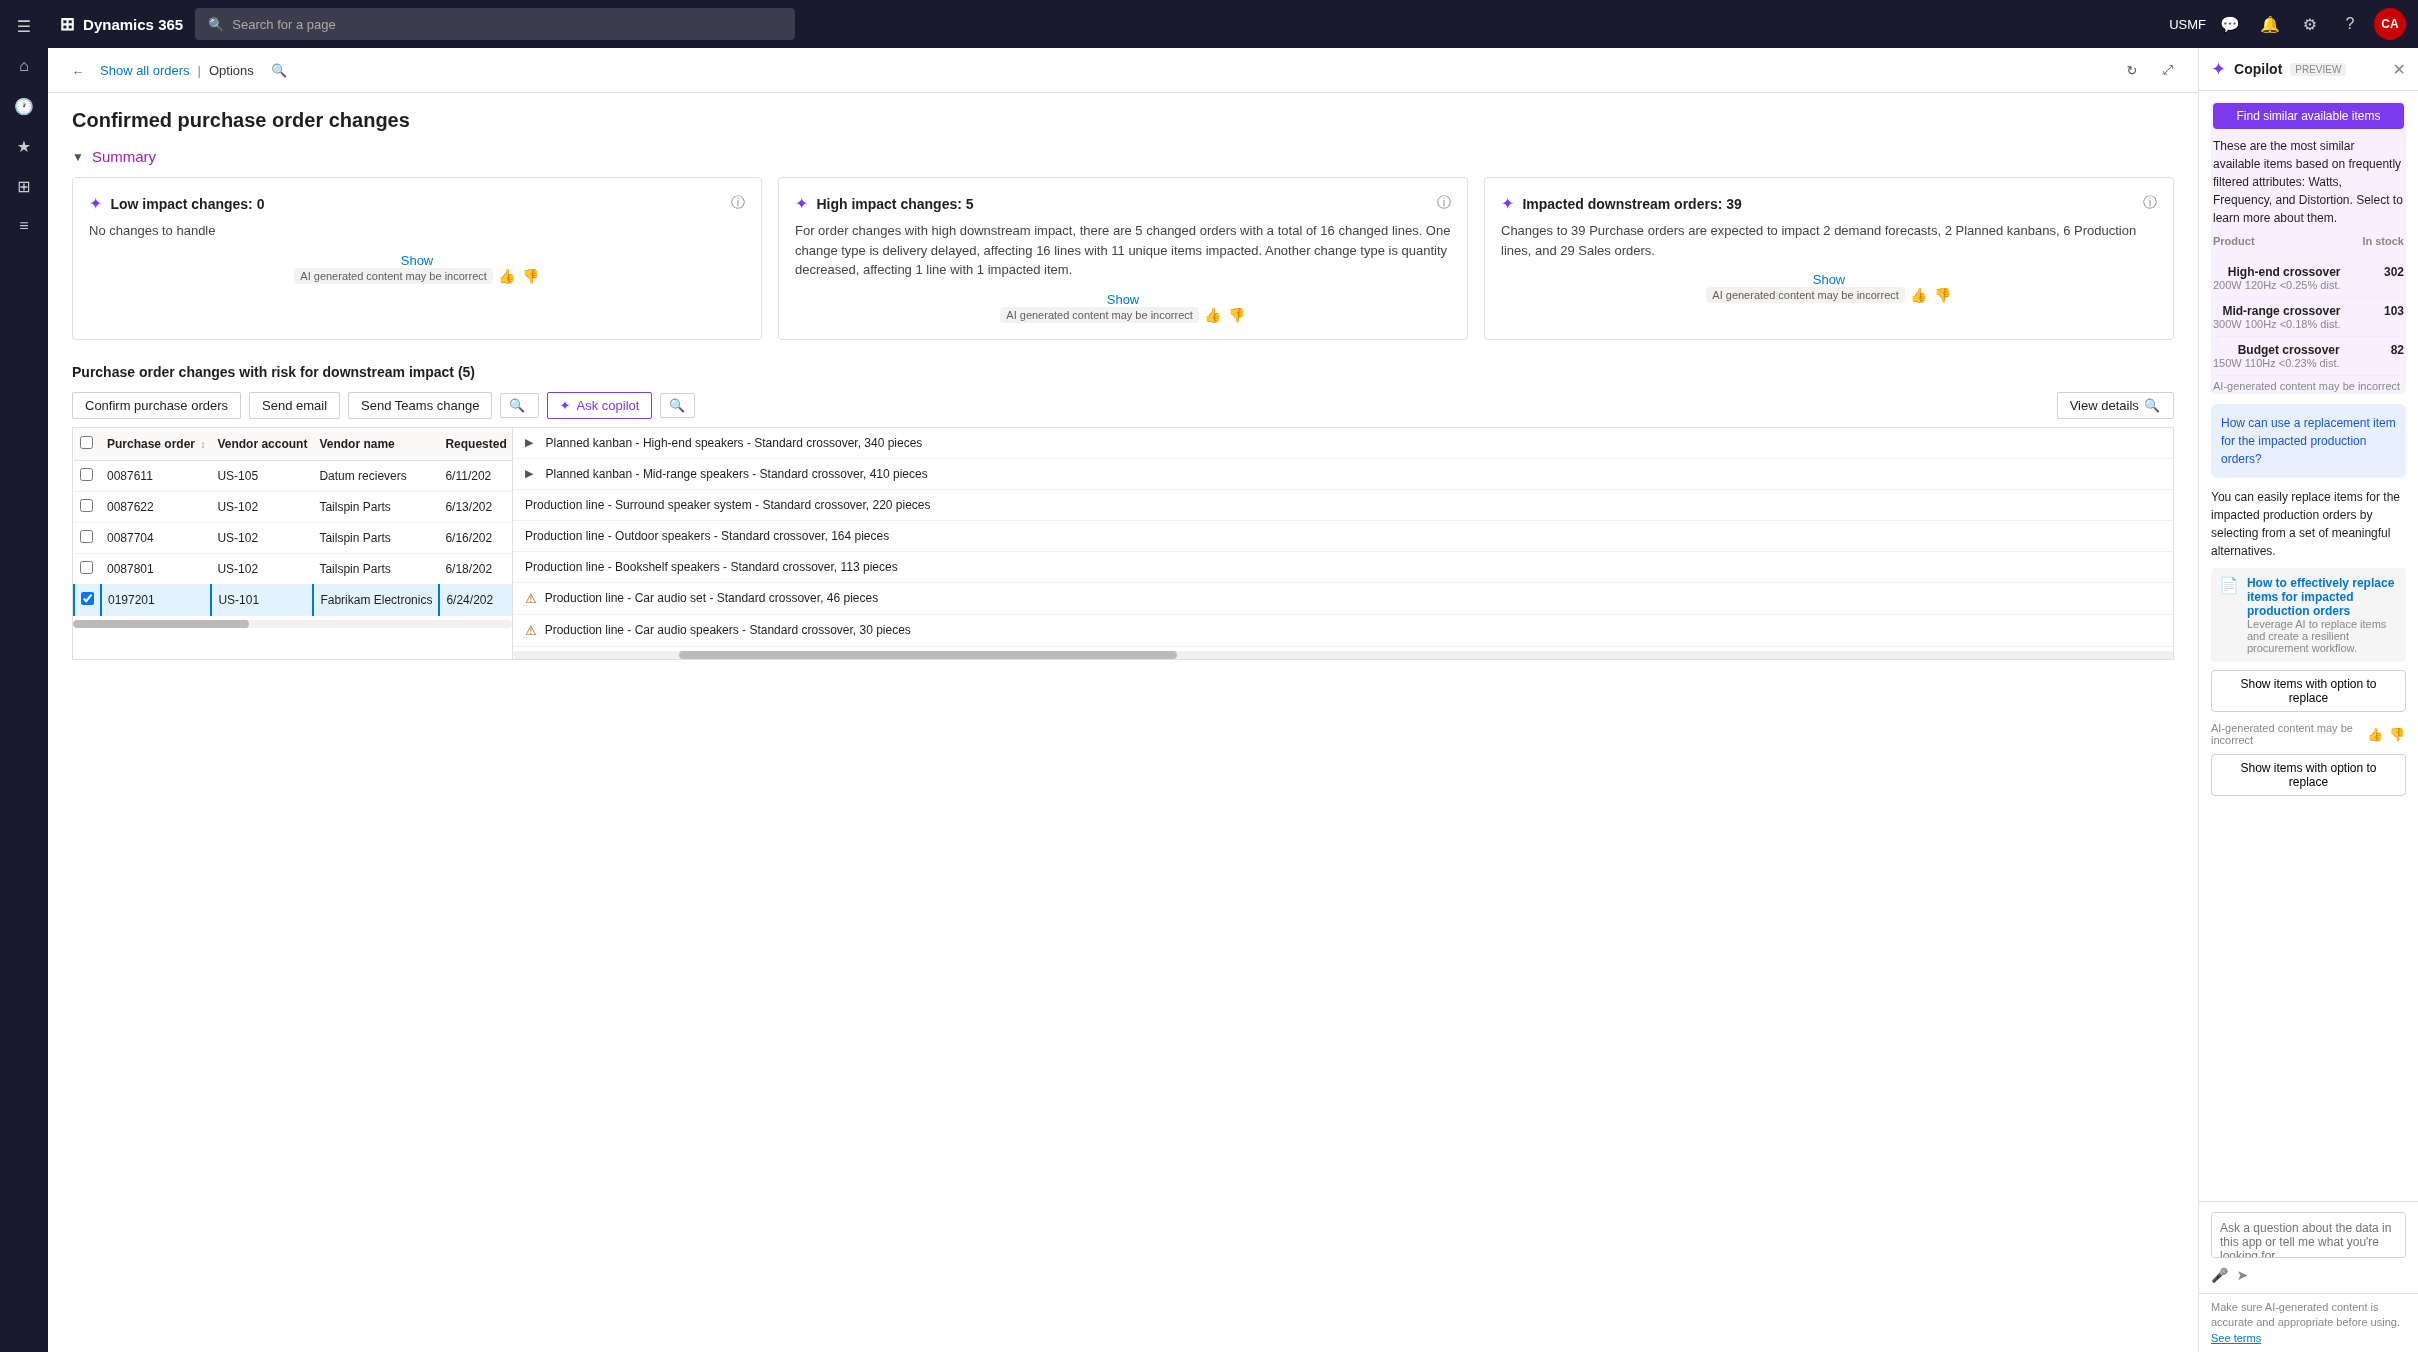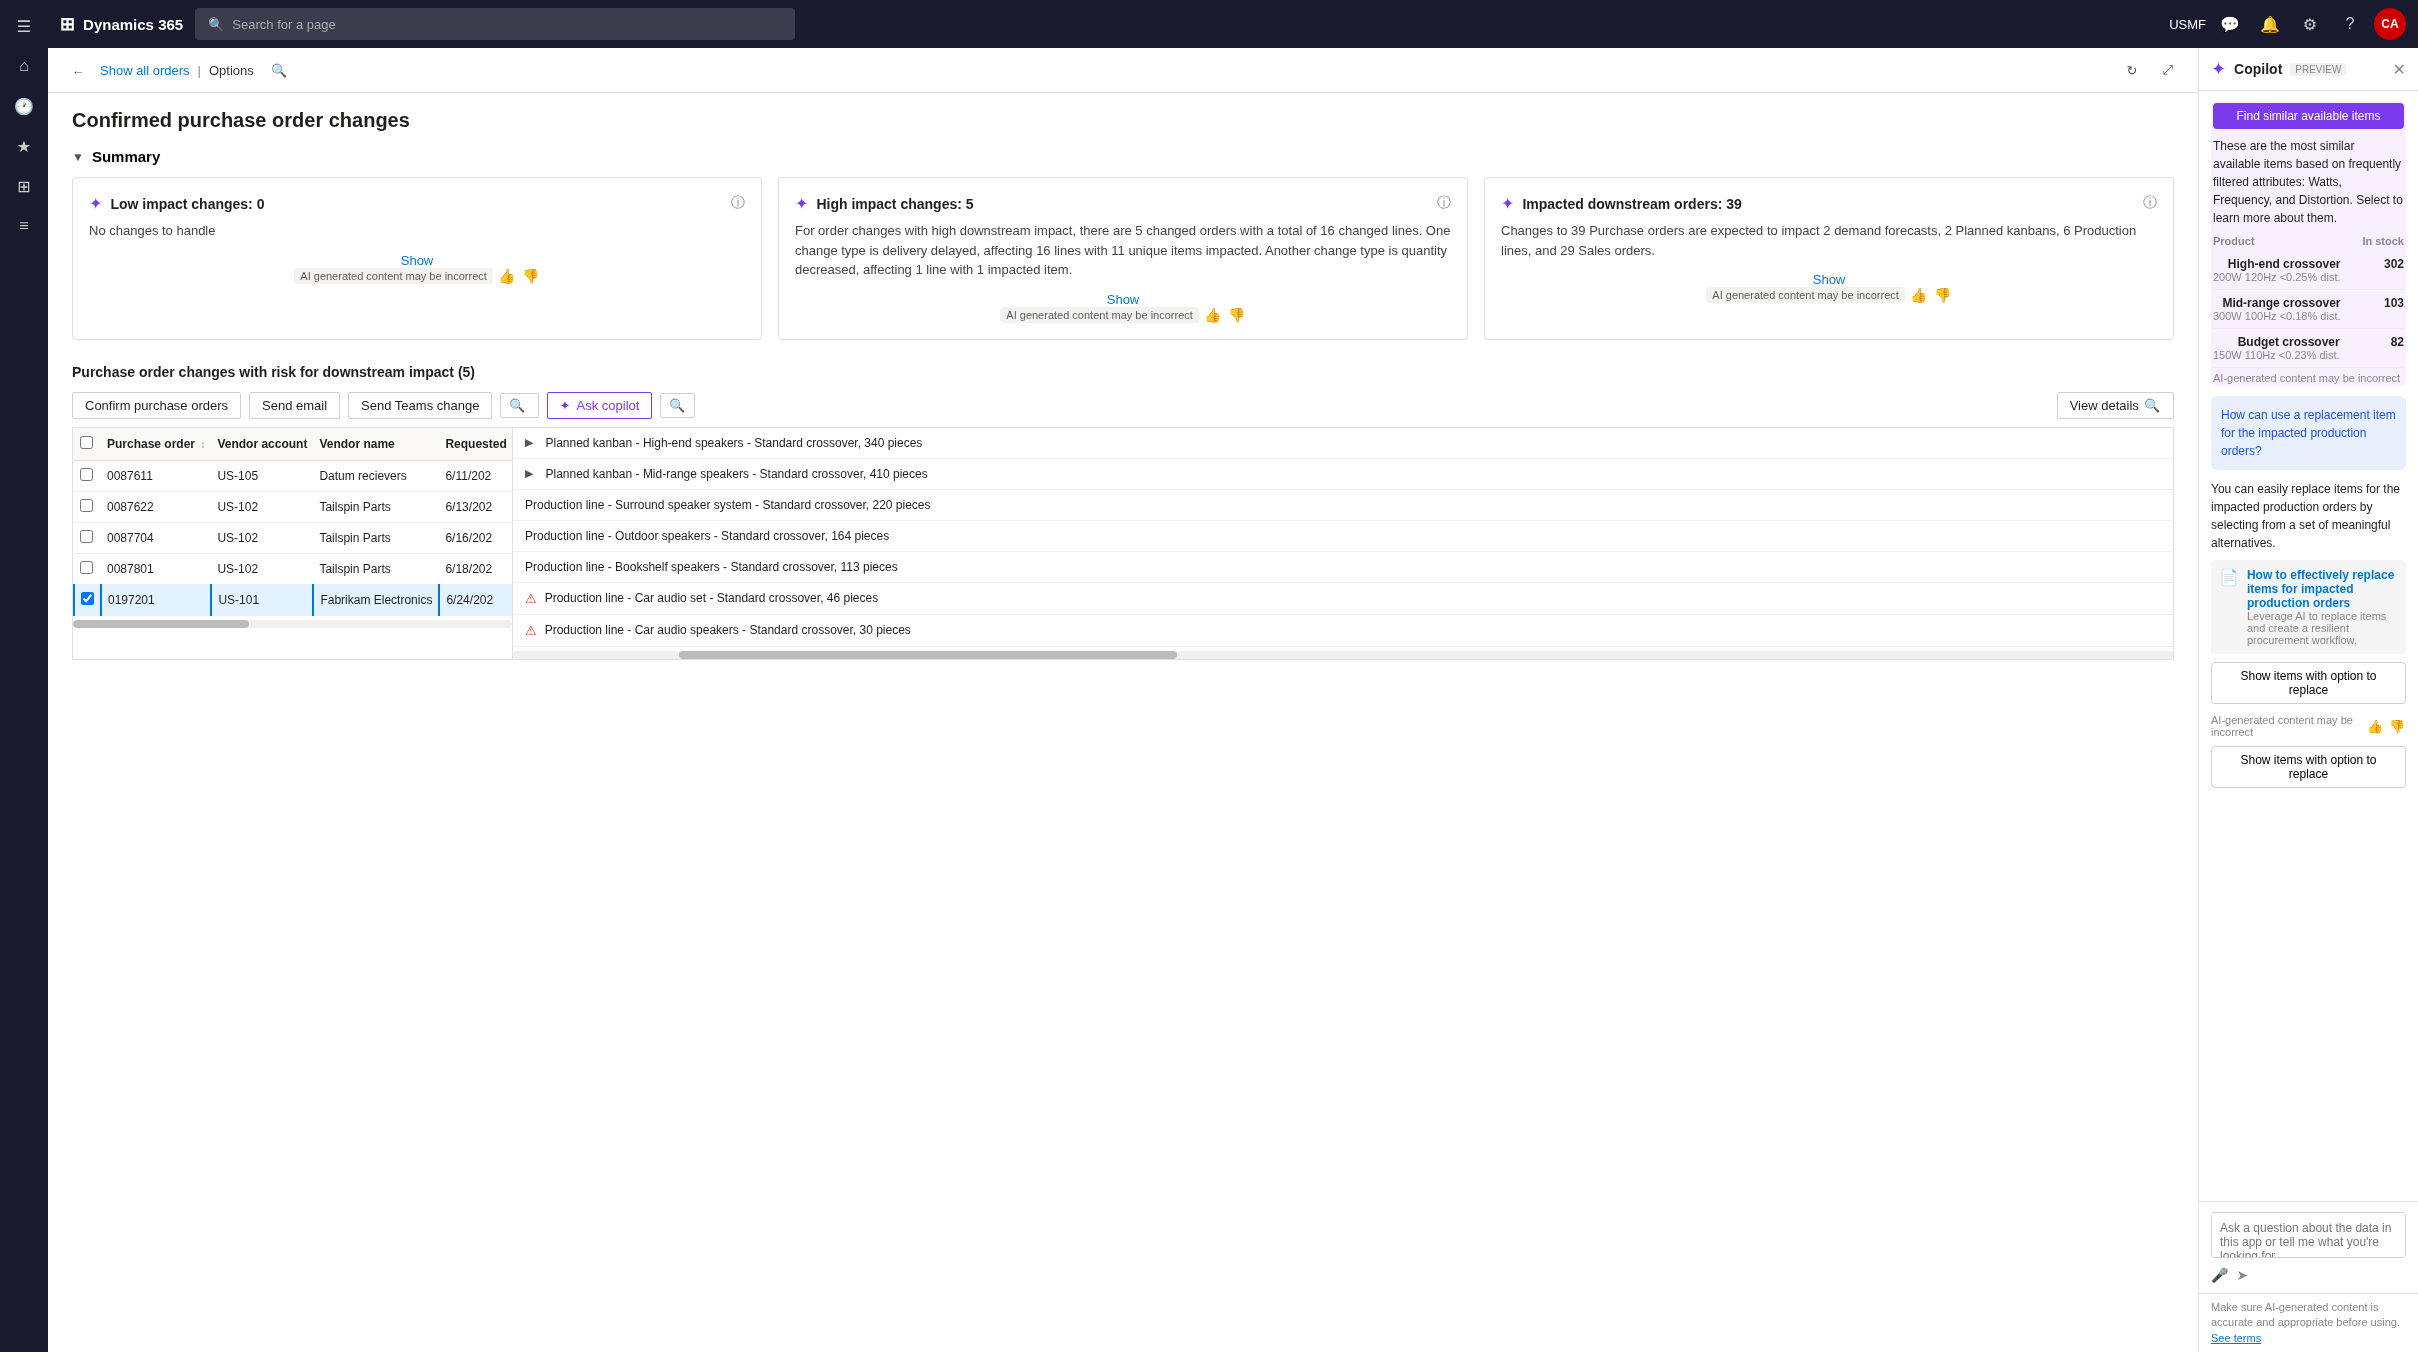--- a/index.html
+++ b/index.html
@@ -39,21 +39,21 @@
     
     .page-header { padding: 16px 24px 8px; flex-shrink: 0; }
     .page-title { font-size: 20px; font-weight: 600; color: #201f1e; }
 
     
     .page-scroll { flex: 1; overflow-y: auto; overflow-x: hidden; padding: 0 24px 24px; }
 
     
     .section-header { display: flex; align-items: center; gap: 8px; margin-bottom: 12px; padding-top: 8px; cursor: pointer; }
     .section-chevron { color: #555; font-size: 12px; }
-    .section-title { font-size: 15px; font-weight: 700; color: #000000; }
+    .section-title { font-size: 15px; font-weight: 400; color: #a21caf; }
 
     
     .summary-cards { display: grid; grid-template-columns: 1fr 1fr 1fr; gap: 16px; margin-bottom: 24px; }
     .summary-card { border: 1px solid #e0e0e0; border-radius: 4px; padding: 16px; background: white; position: relative; }
     .card-header { display: flex; align-items: flex-start; justify-content: space-between; margin-bottom: 8px; }
     .card-title-row { display: flex; align-items: center; gap: 8px; }
     .card-sparkle { color: #7c3aed; font-size: 16px; }
     .card-title { font-size: 14px; font-weight: 600; color: #201f1e; }
     .card-info-btn { color: #888; cursor: pointer; font-size: 14px; }
     .card-body { font-size: 13px; color: #444; line-height: 1.5; }
@@ -90,21 +90,21 @@
     
     .copilot-panel { width: 220px; flex-shrink: 0; background: white; border-left: 1px solid #e0e0e0; display: flex; flex-direction: column; overflow: hidden; }
     .copilot-header { padding: 10px 12px; display: flex; align-items: center; gap: 8px; border-bottom: 1px solid #e0e0e0; flex-shrink: 0; }
     .copilot-title { font-size: 14px; font-weight: 700; color: #201f1e; }
     .copilot-preview-badge { font-size: 10px; color: #888; background: #f0f0f0; border-radius: 3px; padding: 1px 5px; }
     .copilot-close { margin-left: auto; cursor: pointer; color: #888; font-size: 16px; }
     .copilot-scroll { flex: 1; overflow-y: auto; padding: 10px 12px; display: flex; flex-direction: column; gap: 10px; }
     .copilot-section { background: #f8f0ff; border-radius: 6px; padding: 2px; font-size: 12px; }
     .find-similar-btn { background: #7c3aed; color: white; border: none; border-radius: 4px; padding: 6px 10px; font-size: 12px; cursor: pointer; margin-bottom: 8px; width: 100%; text-align: center; }
     .copilot-desc { font-size: 12px; color: #201f1e; line-height: 1.5; margin-bottom: 8px; }
-    .product-list-header { display: flex; justify-content: space-between; font-size: 11px; color: #888; margin-bottom: 4px; font-weight: 600; }
+    .product-list-header { display: flex; justify-content: space-between; font-size: 11px; color: #888; margin-bottom: 12px; font-weight: 600; }
     .product-row { display: flex; justify-content: space-between; align-items: flex-start; padding: 6px 0; border-bottom: 1px solid #ede9fe; }
     .product-row:last-child { border-bottom: none; }
     .product-name { font-size: 12px; font-weight: 600; color: #201f1e; text-align: right; }
     .product-spec { font-size: 11px; color: #888; }
     .product-stock { font-size: 12px; font-weight: 600; color: #201f1e; }
     .ai-note { font-size: 11px; color: #888; margin-top: 4px; }
 
     .copilot-question { background: #e8f0fe; border-radius: 6px; padding: 10px; font-size: 12px; color: #1a56db; cursor: pointer; line-height: 1.5; }
 
     .copilot-answer { font-size: 12px; color: #201f1e; line-height: 1.5; }

